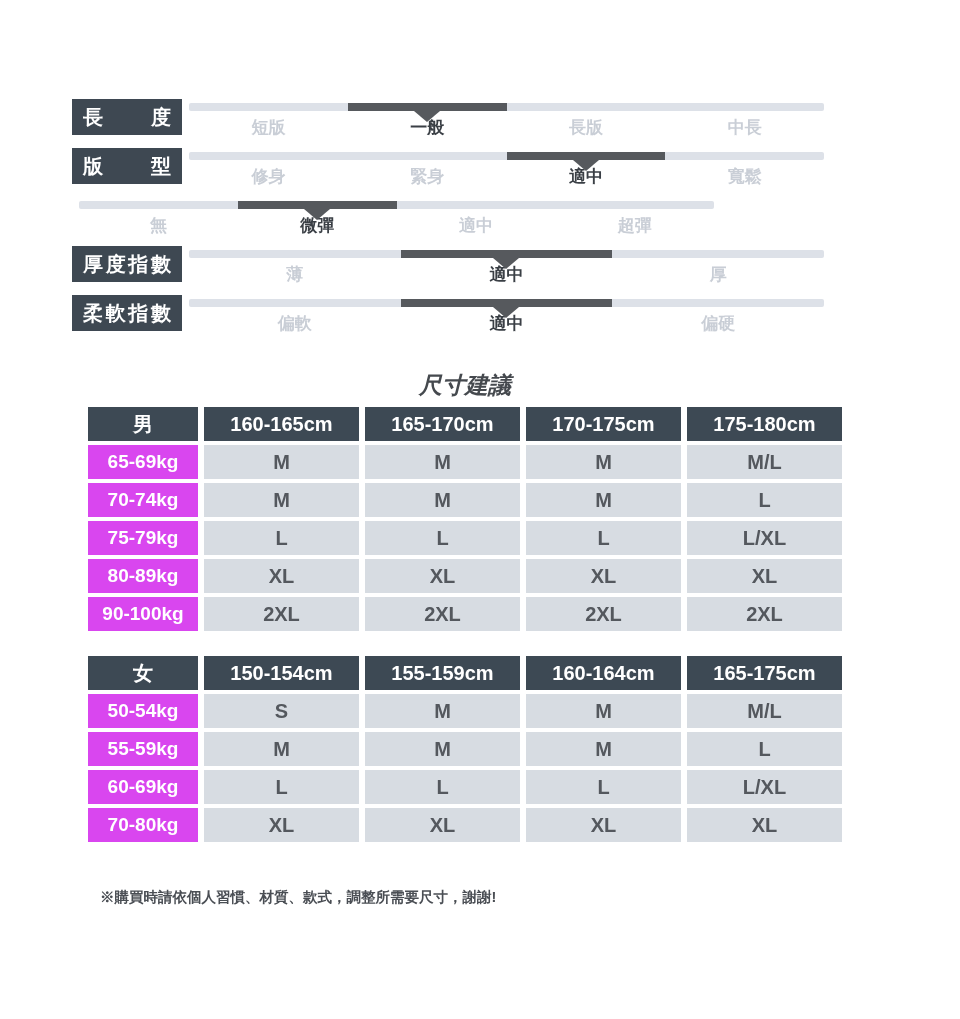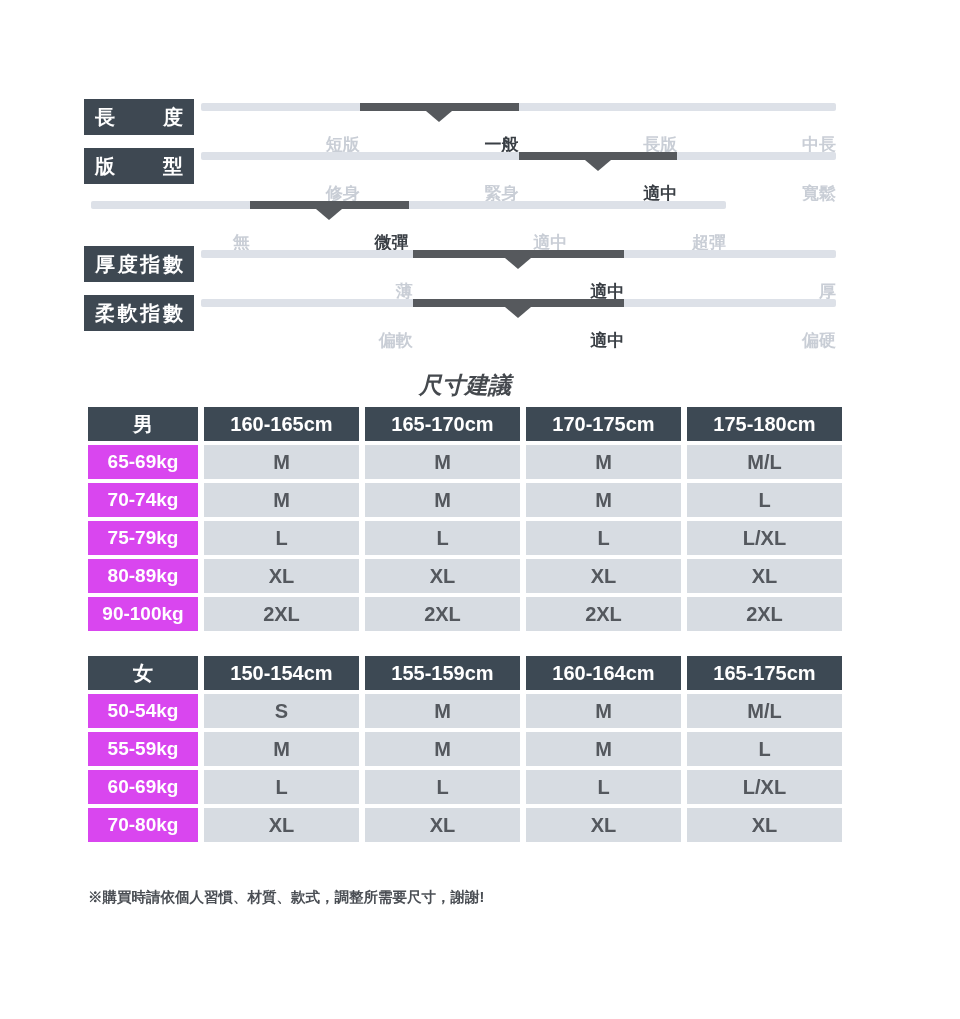--- a/index.html
+++ b/index.html
@@ -1,36 +1,36 @@
 <!DOCTYPE html>
 <html><head>
 <meta charset="utf-8">
 <style>
   html,body{margin:0;padding:0;background:#ffffff;}
   body{font-family:"Liberation Sans", sans-serif;}
   .page{position:relative;width:960px;height:1019px;background:#ffffff;overflow:hidden;}
 
   
-  .specs{position:absolute;top:99px;left:84px;width:760px;}
+  .specs{position:absolute;top:99px;left:72px;width:760px;}
   .spec-row{display:flex;align-items:flex-start;height:36px;margin-bottom:13px;}
   .spec-label{
     width:110px;height:36px;box-sizing:border-box;flex:0 0 110px;
     background:#3e4852;color:#ffffff;font-weight:700;font-size:20px;line-height:36px;
     padding:0 11px;text-align:justify;text-align-last:justify;letter-spacing:0;
   }
   .slider{position:relative;width:635px;margin-left:7px;}
   .track{position:relative;height:8px;margin-top:4px;background:#dde1e8;border-radius:2px;}
   .fill{position:absolute;top:0;height:8px;background:#56595d;}
   .arrow{
     position:absolute;left:50%;top:8px;transform:translateX(-50%);
     width:0;height:0;border-left:13px solid transparent;border-right:13px solid transparent;
     border-top:11px solid #56595d;
   }
   .opts{display:flex;width:100%;}
-  .opts span{flex:1;text-align:right;font-size:17px;font-weight:700;color:#c9ced6;padding-top:22px;}
+  .opts span{flex:1;text-align:center;font-size:17px;font-weight:700;color:#c9ced6;padding-top:5px;}
   .opts span.sel{color:#3a3f45;}
 
   
   .sg-title{
     position:absolute;top:370px;left:82px;width:766px;margin:0;
     text-align:center;font-size:23px;font-weight:700;color:#45494e;font-style:italic;
   }
   table.sg{
     position:absolute;left:82px;border-collapse:separate;border-spacing:6px 4px;
     table-layout:fixed;width:766px;
@@ -38,21 +38,21 @@
   table.sg.men{top:403px;}
   table.sg.women{top:652px;}
   table.sg th,table.sg td{
     height:34px;padding:0;text-align:center;vertical-align:middle;
     font-weight:700;font-size:20px;
   }
   table.sg th.head{background:#3d4954;color:#ffffff;}
   table.sg th.rowhead{background:#d946ef;color:#ffffff;font-size:19px;}
   table.sg td{background:#d7dce2;color:#54585e;}
   .note{
-    position:absolute;top:888px;left:88px;margin:0;
+    position:absolute;top:888px;left:100px;margin:0;
     font-size:14.5px;font-weight:700;color:#4a4e54;
   }
 </style>
 </head>
 <body>
 
 <div class="page">
   <section class="specs" id="specs">
       <div class="spec-row">
         <div class="spec-label">長度</div>

